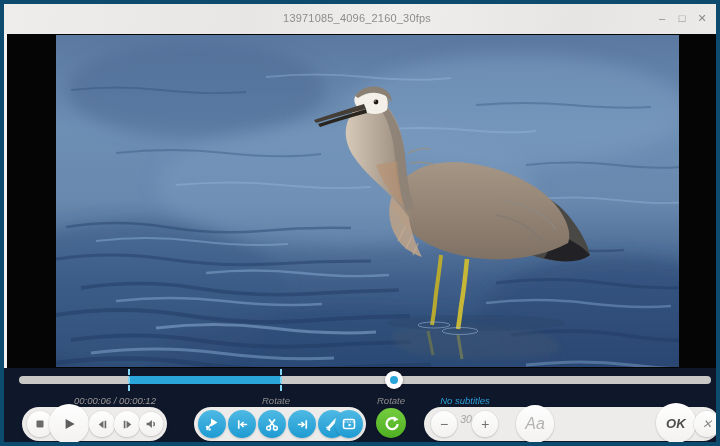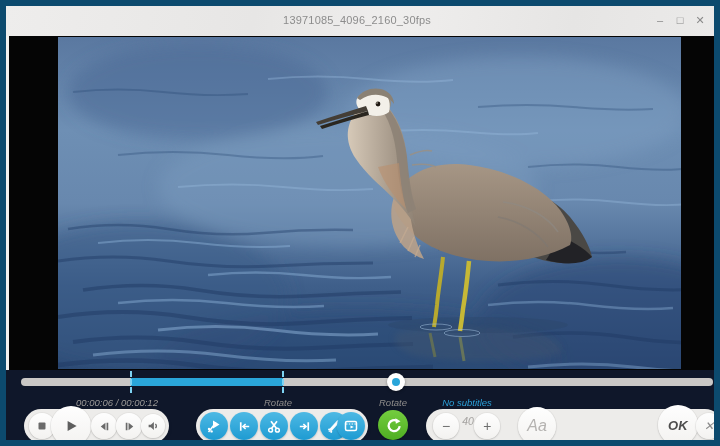--- a/index.html
+++ b/index.html
@@ -1,16 +1,16 @@
 <!DOCTYPE html>
 <html style="--accent-blue: #2aa6da; --rotate-green: #5cbb2d; --link-blue: #2a9fd8; --track-gray: #cac8c6;"><head>
 <meta charset="utf-8">
 <style>
   html,body{margin:0;padding:0;background:#dcdcdc;font-family:"Liberation Sans",sans-serif;}
-  .window{position:relative;width:720px;height:446px;background:#f2f1ef;border:6px solid #0c4a6e;
+  .window{position:relative;width:720px;height:446px;background:#f2f1ef;border:4px solid #0c4a6e;
           box-sizing:border-box;overflow:hidden;}
   
   .titlebar{position:absolute;left:0;top:0;width:100%;height:30px;
     background:linear-gradient(100deg,#eeedec 0%,#e7e6e5 35%,#efeeed 55%,#e6e5e4 80%,#ebeae9 100%);}
   .title-text{position:absolute;left:50%;top:8px;transform:translateX(-52%);
     font-size:11px;color:#8c8c8c;letter-spacing:.2px;white-space:nowrap;}
   .winbtn{position:absolute;top:6px;width:16px;height:16px;display:flex;align-items:center;
     justify-content:center;font-size:11px;color:#8a8a8a;cursor:default;}
   
   .video-area{position:absolute;left:3px;top:30px;width:714px;height:334px;background:#050505;}
@@ -248,20 +248,20 @@
 
     <div class="cbtn green-btn" style="left:372px;top:40px;width:30px;height:30px;">
       <svg width="17" height="17" viewBox="0 0 16 16">
         <path d="M11.5,3.8 A5.2,5.2 0 1 0 13.8,8.6" stroke="#fff" stroke-width="2.1" fill="none"></path>
         <polygon points="9.8,1.2 14.6,3.9 10.2,6.4" fill="#fff"></polygon>
         </svg>
     </div>
 
     <div class="pill" style="left:420px;width:296px;"></div>
     <div class="cbtn white-btn" style="left:427px;top:43px;width:26px;height:26px;font-size:14px;">−</div>
-    <div class="val-text" style="left:462px;">40</div>
+    <div class="val-text" style="left:462px;">30</div>
     <div class="cbtn white-btn" style="left:468px;top:43px;width:26px;height:26px;font-size:14px;">+</div>
     <div class="cbtn white-btn ok-text" style="left:652px;top:35px;width:40px;height:40px;">OK</div>
 
     <div class="cbtn white-btn aa-text" style="left:512px;top:37px;width:38px;height:38px;">Aa</div>
     <div class="cbtn white-btn x-text" style="left:690px;top:43px;width:26px;height:26px;">✕</div>
   </div>
 </div>
 
 </body></html>

